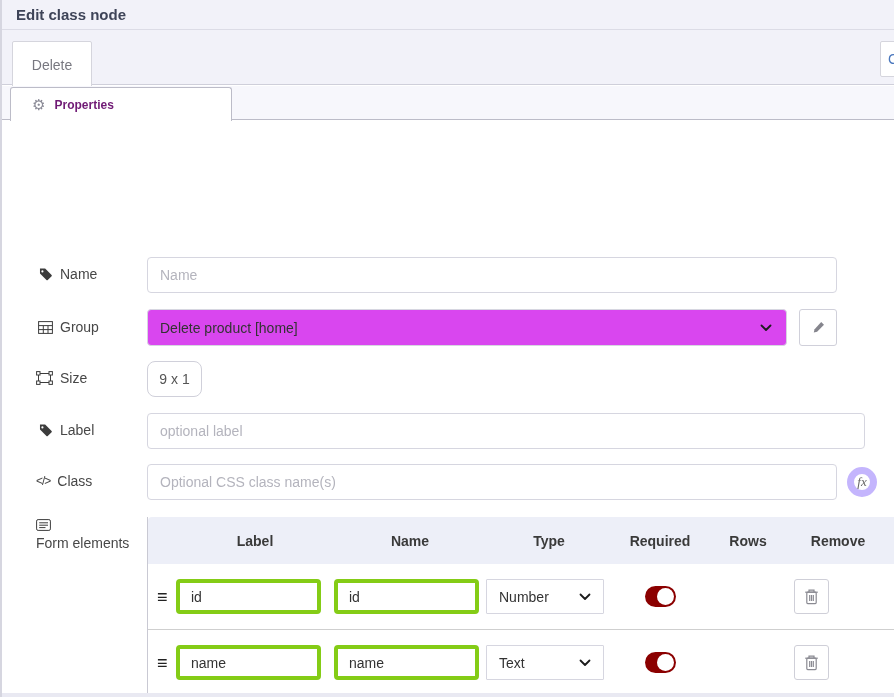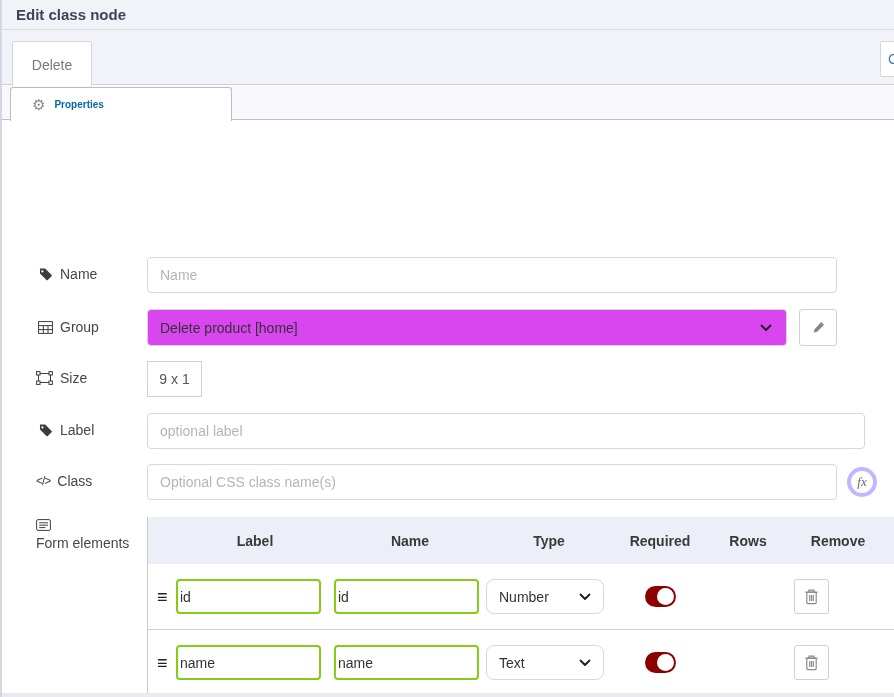--- a/index.html
+++ b/index.html
@@ -21,21 +21,21 @@
   .btn-cancel { position:absolute; left:878px; top:11px; width:90px; height:36px;
                 color:#4a77bd; text-align:left; padding-left:7px; }
 
   
   .tabbar { position:absolute; top:86px; left:0; right:0; height:34px; background:#f7f7fc;
             border-bottom:1px solid #bcbcc8; }
   .tab { position:absolute; left:8px; top:1px; width:222px; height:34px; background:#fff;
          border:1px solid #bcbcc8; border-bottom:none; border-radius:3px 3px 0 0;
          display:flex; align-items:center; gap:9px; padding-left:21px; z-index:3; cursor:pointer; }
   .gear { color:#8b8b97; font-size:15px; line-height:1; }
-  .tab-label { font-size:10px; font-weight:bold; color:#0369a1; }
+  .tab-label { font-size:12px; font-weight:bold; color:#701a75; }
 
   
   .content { position:absolute; top:121px; left:0; right:0; bottom:0; background:#fff; }
 
   .form-label { position:absolute; left:36px; font-size:14px; color:#474747;
                 display:flex; align-items:center; gap:7px; }
   .form-label svg { flex:0 0 auto; }
   .icon-code { font-size:12px; color:#474747; letter-spacing:-1px; }
 
   .tin { position:absolute; height:36px; border:1px solid #d6d6e0; border-radius:4px;
@@ -43,36 +43,36 @@
   .tin::placeholder { color:#b4b4bd; }
 
   .selbox { position:absolute; height:37px; border:1px solid #d6d6e0; border-radius:4px;
             background:#d946ef; display:flex; align-items:center; justify-content:space-between;
             padding:0 14px 0 12px; font-size:14px; color:#333; cursor:pointer; }
 
   .sq-btn { position:absolute; background:#fff; border:1px solid #d0d0da; border-radius:3px;
             display:flex; align-items:center; justify-content:center; cursor:pointer;
             font-size:14px; color:#555; font-family:inherit; }
   .fx-btn { position:absolute; left:845px; top:346px; width:30px; height:30px; border-radius:50%;
-            border:4px solid #c4b5fd; background:#fff; color:#666; cursor:pointer;
+            border:7px solid #c4b5fd; background:#fff; color:#666; cursor:pointer;
             font-family:"Liberation Serif", serif; font-style:italic; font-size:13px;
             display:flex; align-items:center; justify-content:center; }
 
   
   .etable { position:absolute; left:145px; top:396px; width:760px; bottom:0;
             border-left:1px solid #c9c9d3; background:#fff; }
   .thead { display:grid; grid-template-columns:28px 158px 152px 126px 96px 80px 100px;
            height:47px; background:#edeff8; border-radius:4px 0 0 0; align-items:center; }
   .th { text-align:center; font-size:14px; font-weight:bold; color:#3a3a3a; }
   .trow { display:grid; grid-template-columns:28px 158px 152px 126px 96px 80px 100px;
           height:66px; align-items:center; border-bottom:1px solid #cfcfcf; }
   .drag { font-size:18px; font-weight:bold; color:#222; padding-left:9px; cursor:grab; line-height:1; }
-  .cin { width:145px; height:35px; border:2px solid #84cc16; border-radius:4px; padding:0 2px;
+  .cin { width:145px; height:35px; border:4px solid #84cc16; border-radius:4px; padding:0 11px;
          font-size:14px; color:#333; font-family:inherit; outline:none; background:#fff; }
-  .csel { width:118px; height:35px; border:1px solid #d6d6e0; border-radius:8px; background:#fff;
+  .csel { width:118px; height:35px; border:1px solid #d6d6e0; border-radius:1px; background:#fff;
           display:flex; align-items:center; justify-content:space-between; padding:0 12px;
           font-size:14px; color:#333; cursor:pointer; }
   .toggle { justify-self:center; width:31px; height:21px; border-radius:11px; position:relative; cursor:pointer; }
   .toggle .knob { position:absolute; top:2px; right:2px; width:17px; height:17px; border-radius:50%; background:#fff; }
   .trash-btn { width:35px; height:35px; margin-left:6px; background:#fff; border:1px solid #cfcfd8;
                border-radius:3px; display:flex; align-items:center; justify-content:center; cursor:pointer; }
 
   .footer-strip { position:absolute; left:0; right:0; bottom:0; height:4px; background:#e9e9f2; z-index:6; }
 </style>
 </head>
@@ -132,21 +132,21 @@
     <div class="form-label" style="top:249px; left:34px;">
       <svg width="17" height="14" viewBox="0 0 17 14" stroke="#3c3c3c" fill="#fff">
           <rect x="2.5" y="2.5" width="12" height="9" fill="none"></rect>
           <rect x=".6" y=".6" width="3.4" height="3.4"></rect>
           <rect x="13" y=".6" width="3.4" height="3.4"></rect>
           <rect x=".6" y="10" width="3.4" height="3.4"></rect>
           <rect x="13" y="10" width="3.4" height="3.4"></rect>
         </svg>
       <span>Size</span>
     </div>
-    <button class="sq-btn" style="left:145px; top:240px; width:55px; height:36px; border-radius:0;">9 x 1</button>
+    <button class="sq-btn" style="left:145px; top:240px; width:55px; height:36px; border-radius:8px;">9 x 1</button>
 
     <div class="form-label" style="top:301px;">
       <svg width="15" height="15" viewBox="0 0 16 16">
           <path d="M1.5 1.5h5.6c.3 0 .6.1.8.3l6.6 6.6c.4.4.4 1 0 1.4l-4.1 4.1c-.4.4-1 .4-1.4 0L2.4 7.3c-.2-.2-.3-.5-.3-.8V1.5z" fill="#3c3c3c"></path>
           <circle cx="4.7" cy="4.7" r="1.15" fill="#fff"></circle>
         </svg>
       <span>Label</span>
     </div>
     <input class="tin" style="left: 145px; top: 292px; width: 718px;" placeholder="optional label">
 

